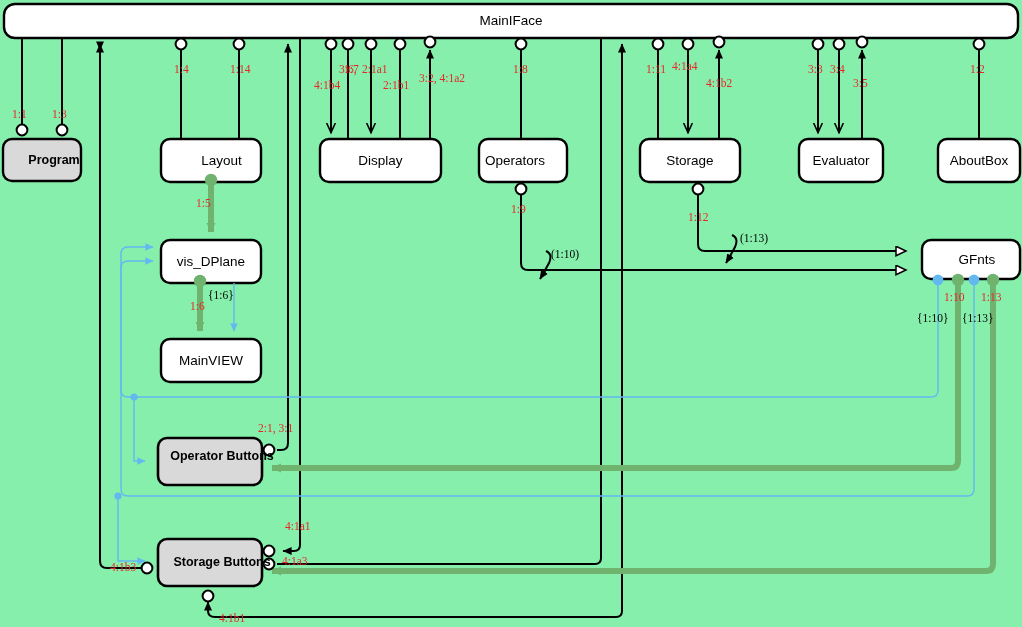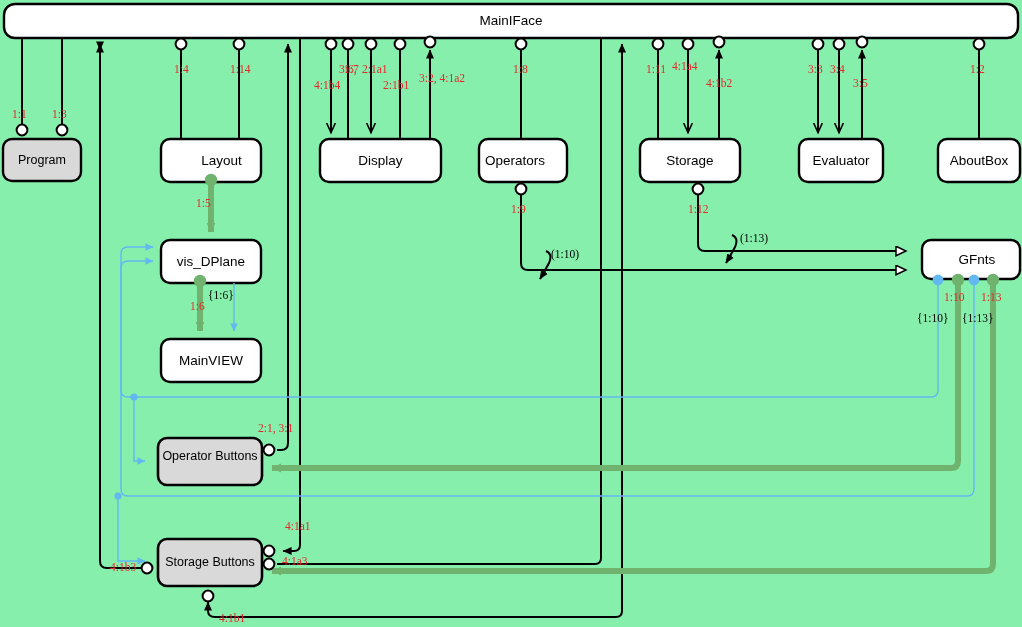--- a/index.html
+++ b/index.html
@@ -5,21 +5,21 @@
   html,body{margin:0;padding:0;background:#ffffff;}
   body{font-family:"Liberation Sans", sans-serif;}
   #stage{position:relative;width:1022px;height:627px;overflow:hidden;background:#86efac;}
   #svgroot{position:absolute;left:0;top:0;width:1022px;height:627px;}
   .lbl{position:absolute;white-space:nowrap;line-height:1;}
   .lbl-red{color:#e8262a;font-family:"Liberation Serif", serif;font-size:11.5px;font-weight:400;}
   .lbl-blk{color:#000000;font-family:"Liberation Serif", serif;font-size:11.5px;}
   .boxtext{position:absolute;display:flex;align-items:center;justify-content:center;
            text-align:center;font-family:"Liberation Sans", sans-serif;font-size:13.5px;color:#000;
            pointer-events:none;line-height:1.15;}
-  .boxtext.bold{font-weight:normal;font-size:12.5px;}
+  .boxtext.bold{font-weight:bold;font-size:12.5px;padding-left:12px;}
   .ifacetext{font-size:13.5px;}
 </style>
 </head>
 <body>
 
 <div id="stage">
 
 <svg id="svgroot" viewBox="0 0 1022 627">
   <defs>
     <marker id="ah-blk" markerWidth="10" markerHeight="10" refX="8.6" refY="4" orient="auto" markerUnits="userSpaceOnUse">
@@ -205,21 +205,21 @@
       <div class="lbl lbl-red" style="left: 706px; top: 78px;">4:1b2</div>
       <div class="lbl lbl-red" style="left: 808px; top: 64px;">3:3</div>
       <div class="lbl lbl-red" style="left: 830px; top: 64px;">3:4</div>
       <div class="lbl lbl-red" style="left: 853px; top: 78px;">3:5</div>
       <div class="lbl lbl-red" style="left: 970px; top: 64px;">1:2</div>
       <div class="lbl lbl-red" style="left: 196px; top: 198px;">1:5</div>
       <div class="lbl lbl-red" style="left: 190px; top: 301px;">1:6</div>
       <div class="lbl lbl-blk" style="left: 208px; top: 290px;">{1:6}</div>
       <div class="lbl lbl-red" style="left: 511px; top: 204px;">1:9</div>
       <div class="lbl lbl-blk" style="left: 551px; top: 249px;">(1:10)</div>
-      <div class="lbl lbl-red" style="left: 688px; top: 204px;">1:12</div>
+      <div class="lbl lbl-red" style="left: 688px; top: 212px;">1:12</div>
       <div class="lbl lbl-blk" style="left: 740px; top: 233px;">(1:13)</div>
       <div class="lbl lbl-red" style="left: 944px; top: 292px;">1:10</div>
       <div class="lbl lbl-red" style="left: 981px; top: 292px;">1:13</div>
       <div class="lbl lbl-blk" style="left: 917px; top: 313px;">{1:10}</div>
       <div class="lbl lbl-blk" style="left: 962px; top: 313px;">{1:13}</div>
       <div class="lbl lbl-red" style="left: 258px; top: 423px;">2:1, 3:1</div>
       <div class="lbl lbl-red" style="left: 285px; top: 521px;">4:1a1</div>
       <div class="lbl lbl-red" style="left: 282px; top: 556px;">4:1a3</div>
       <div class="lbl lbl-red" style="left: 110px; top: 562px;">4:1b3</div>
       <div class="lbl lbl-red" style="left: 219px; top: 613px;">4:1b1</div>

